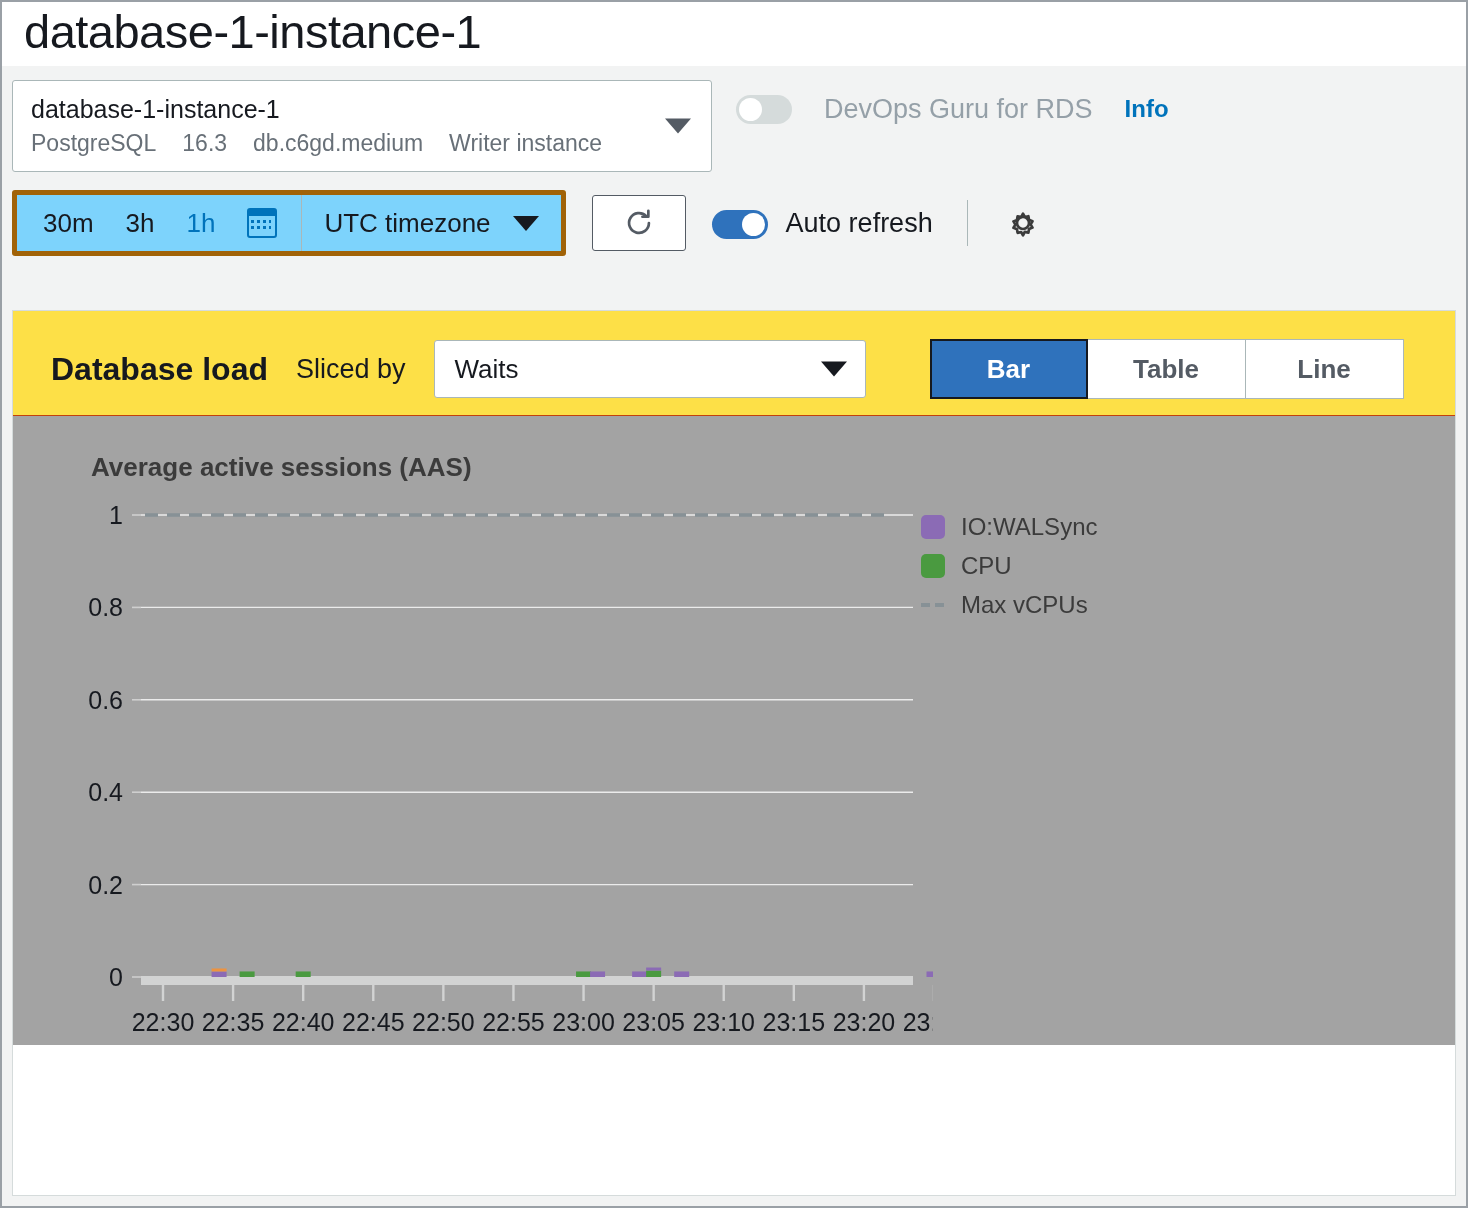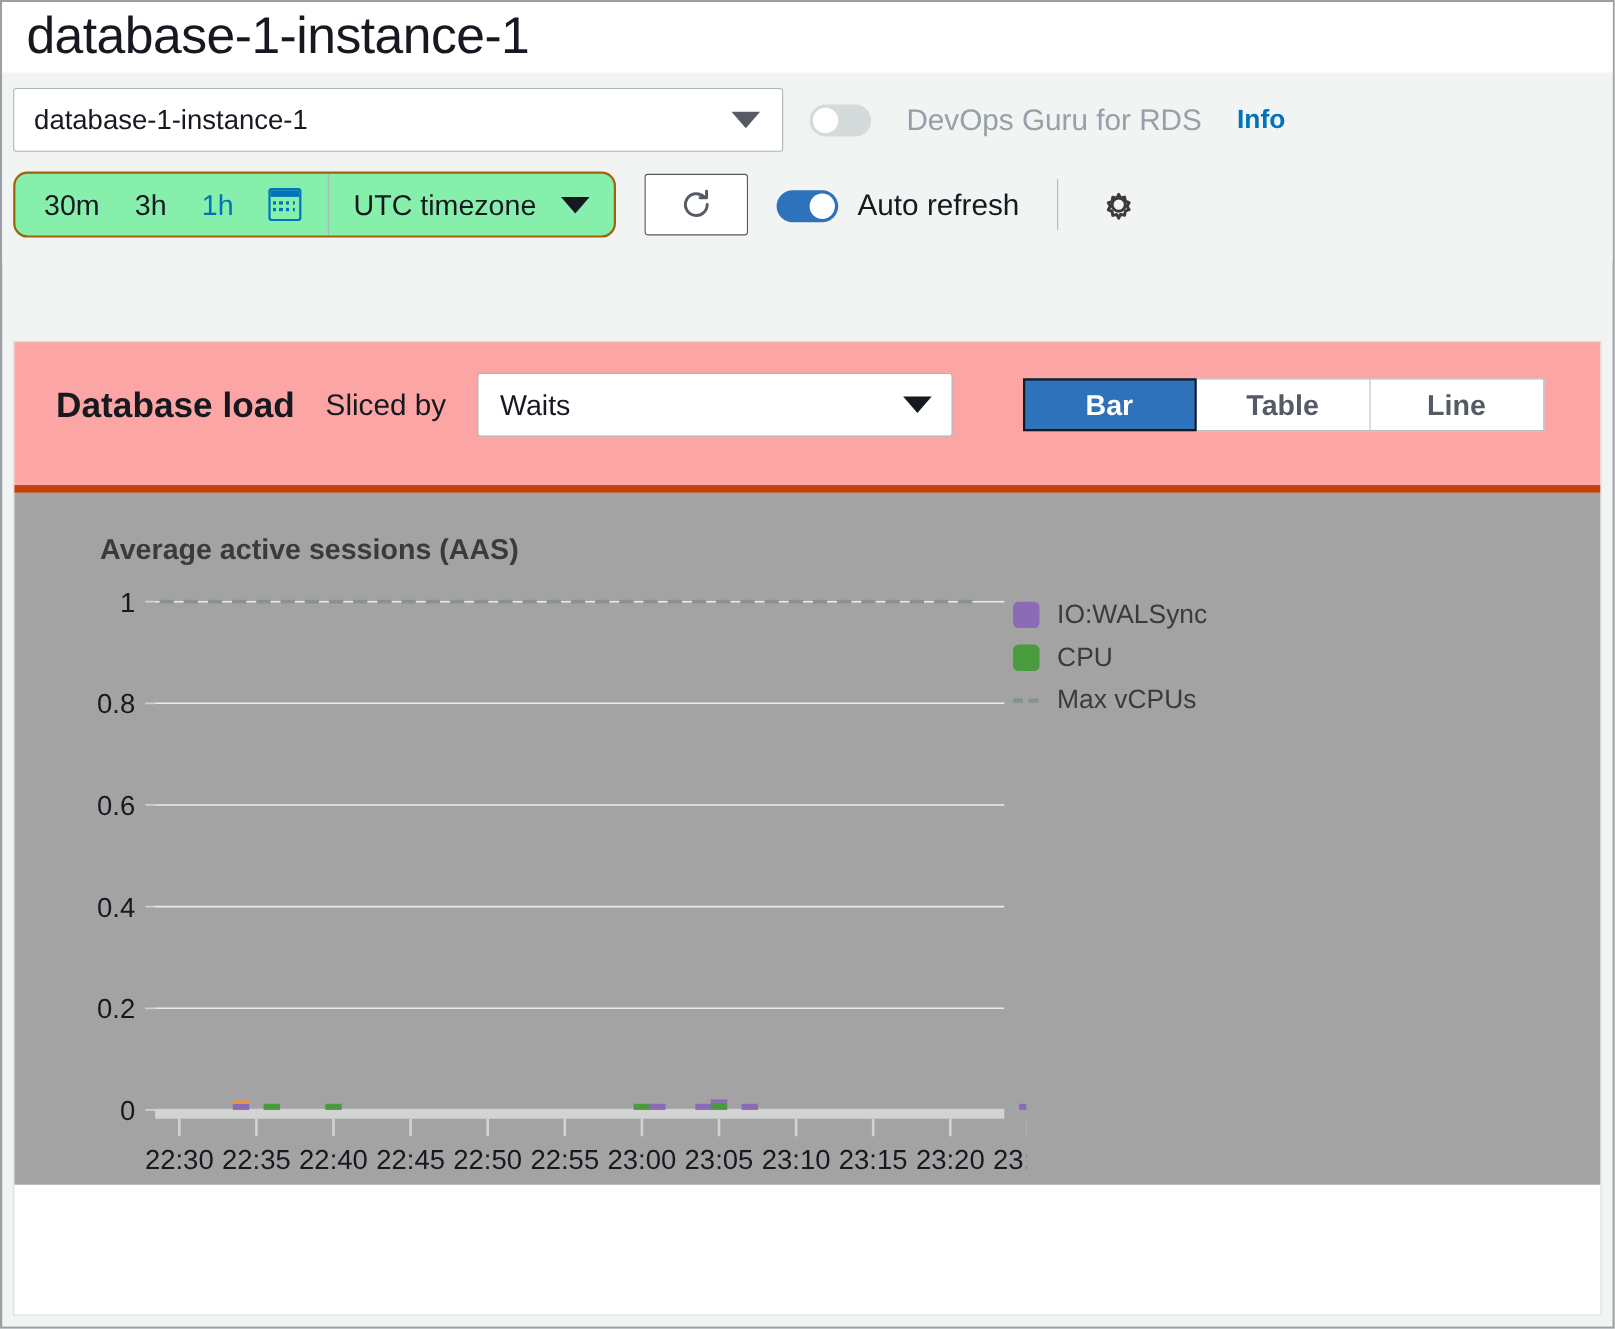--- a/index.html
+++ b/index.html
@@ -120,23 +120,23 @@
   
   .time-row {
     display: flex;
     align-items: center;
     padding: 18px 0 22px 10px;
     gap: 26px;
   }
   .time-group {
     display: flex;
     align-items: stretch;
-    background: #86efac;
-    border: 2px solid #a16207;
-    border-radius: 13px;
+    background: #7dd3fc;
+    border: 5px solid #a16207;
+    border-radius: 3px;
     overflow: hidden;
     height: 56px;
   }
   .range-box {
     display: flex;
     align-items: center;
     gap: 32px;
     padding: 0 24px 0 26px;
     border-right: 1px solid #aab7b8;
   }
@@ -200,23 +200,23 @@
     left: 10px;
     right: 10px;
     top: 308px;
     bottom: 10px;
     background: #ffffff;
     border: 1px solid #d5dbdb;
     box-sizing: border-box;
     overflow: hidden;
   }
   .panel-head {
-    background: #fca5a5;
-    border-bottom: 7px solid #c2410c;
-    padding: 28px 0 44px 38px;
+    background: #fde047;
+    border-bottom: 1px solid #c2410c;
+    padding: 28px 0 16px 38px;
   }
   .head-row1 {
     display: flex;
     align-items: center;
     gap: 28px;
   }
   .section-title {
     font-size: 32px;
     font-weight: bold;
     color: #16191f;
@@ -240,21 +240,21 @@
     position: absolute; right: 18px; top: 50%;
     transform: translateY(-50%);
     width: 0; height: 0;
     border-left: 13px solid transparent;
     border-right: 13px solid transparent;
     border-top: 15px solid #16191f;
   }
   .seg-group {
     display: flex;
     margin-left: 36px;
-    height: 48px;
+    height: 60px;
   }
   .seg {
     width: 158px;
     display: flex; align-items: center; justify-content: center;
     font-size: 26px;
     font-weight: bold;
     background: #ffffff;
     color: #545b64;
     border: 1px solid #aab7b8;
     border-left-width: 0;
@@ -345,20 +345,26 @@
 <div class="page">
 
   <div class="top-zone">
 
     <h1 class="page-title">database-1-instance-1</h1>
 
     <div class="selector-row">
 
       <div class="instance-select">
         <div class="instance-name">database-1-instance-1</div>
+        <div class="instance-meta">
+          <span>PostgreSQL</span>
+          <span>16.3</span>
+          <span>db.c6gd.medium</span>
+          <span>Writer instance</span>
+        </div>
         <div class="sel-caret"></div>
       </div>
 
       <div class="guru-wrap">
         <div class="toggle off">
           <div class="knob"></div>
         </div>
         <span class="guru-label">DevOps Guru for RDS</span>
         <span class="info-link">Info</span>
       </div>

